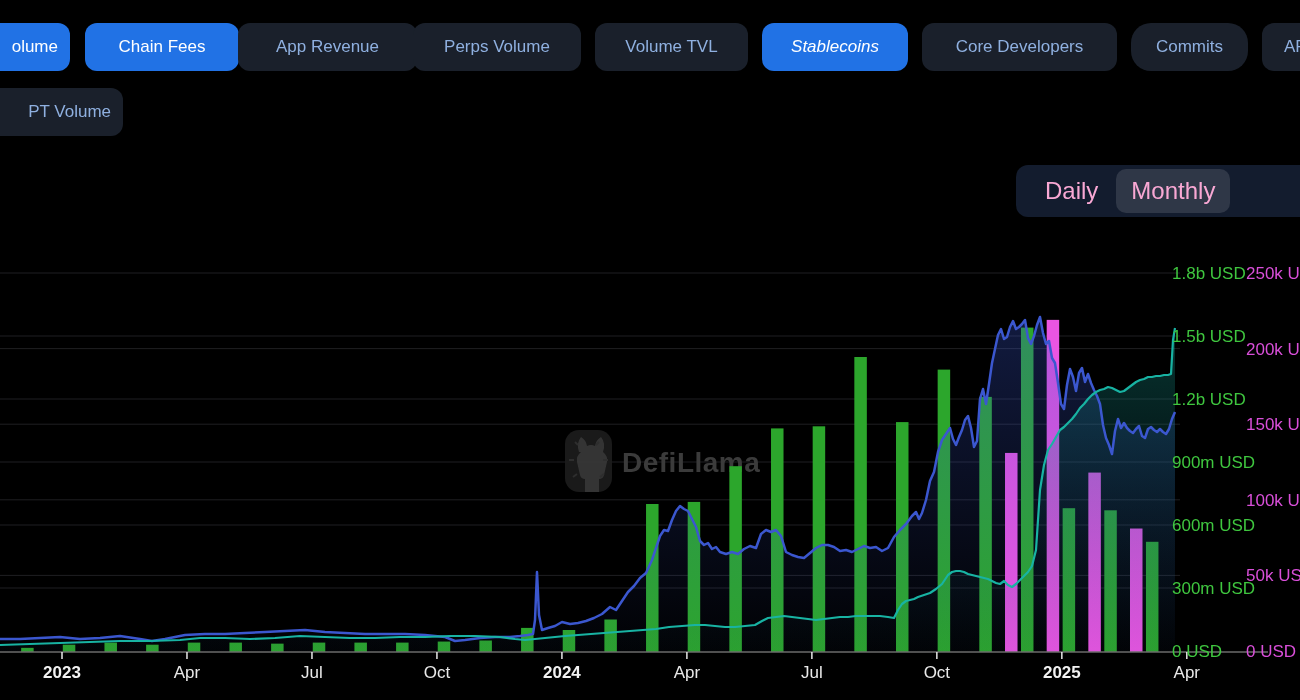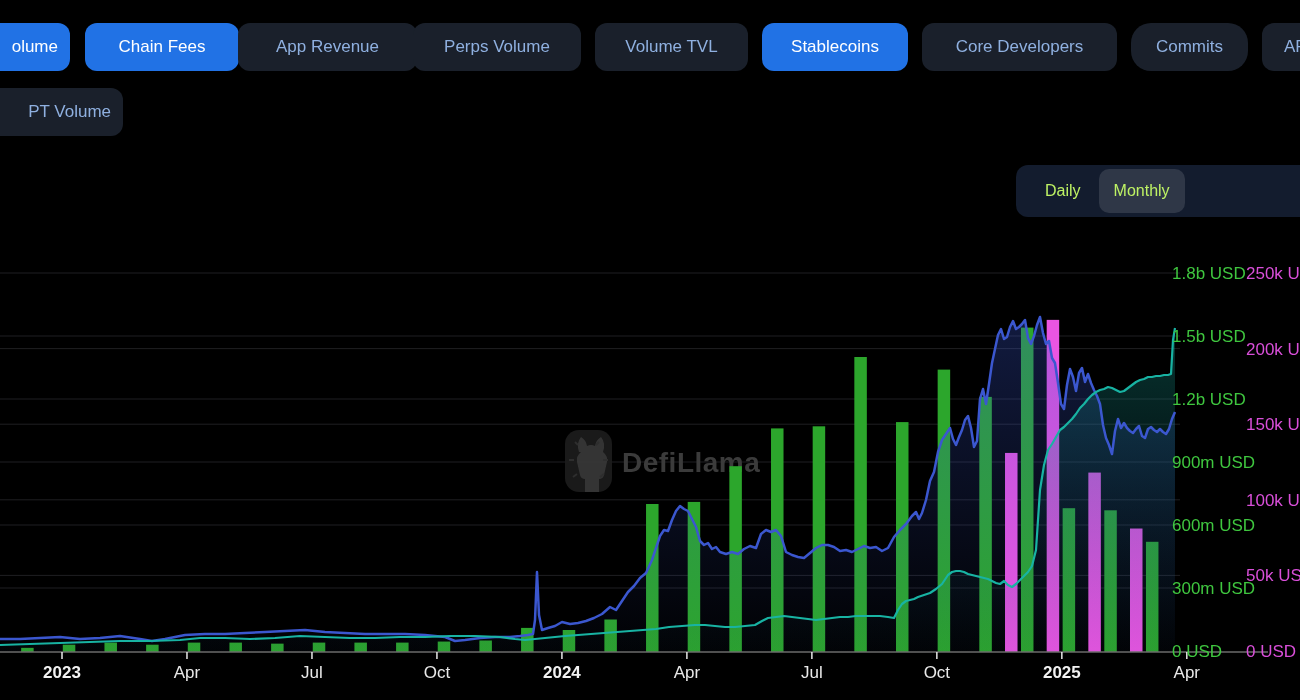--- a/index.html
+++ b/index.html
@@ -15,21 +15,21 @@
   }
   .tab.active{background:#2172e5;color:#ffffff;}
   .tab.cut-left{justify-content:flex-end;padding-right:12px;border-top-left-radius:0;border-bottom-left-radius:0;}
   .tab.cut-right{justify-content:flex-start;padding-left:22px;}
   
   .period-group{
     position:absolute;left:1016px;top:165px;width:320px;height:52px;background:#131c2e;
     border-radius:12px;display:flex;align-items:center;padding-left:14px;box-sizing:border-box;gap:3px;
   }
   .period-item{
-    height:44px;display:flex;align-items:center;padding:0 15px;color:#bef264;font-size:16px;
+    height:44px;display:flex;align-items:center;padding:0 15px;color:#f9a8d4;font-size:24px;
     border-radius:10px;cursor:pointer;user-select:none;
   }
   .period-item.selected{background:#2f3747;}
   #chart{position:absolute;left:0;top:0;width:1300px;height:700px;z-index:0;}
   #nav{position:absolute;left:0;top:0;width:1300px;height:240px;z-index:2;}
 </style>
 </head>
 <body>
 
 <div id="chart"><svg width="1300" height="700" viewBox="0 0 1300 700">
@@ -146,21 +146,21 @@
         <text x="1246" y="581.4" font-size="17" fill="#d94fd9" font-family="&quot;Liberation Sans&quot;,sans-serif">50k USD</text>
         <text x="1246" y="657" font-size="17" fill="#d94fd9" font-family="&quot;Liberation Sans&quot;,sans-serif">0 USD</text>
       </g>
     </svg></div>
 <div id="nav">
     <div class="tab active cut-left" style="left: -60px; width: 130px; top: 23px;">olume</div>
     <div class="tab active" style="left: 85px; width: 154px; top: 23px;">Chain Fees</div>
     <div class="tab" style="left: 238px; width: 179px; top: 23px;">App Revenue</div>
     <div class="tab" style="left: 413px; width: 168px; top: 23px;">Perps Volume</div>
     <div class="tab" style="left: 595px; width: 153px; top: 23px;">Volume TVL</div>
-    <div class="tab active" style="left: 762px; width: 146px; top: 23px;">Stablecoins</div>
+    <div class="tab active" style="left: 762px; width: 146px; top: 23px; font-style: italic;">Stablecoins</div>
     <div class="tab" style="left: 922px; width: 195px; top: 23px;">Core Developers</div>
     <div class="tab" style="left: 1131px; width: 117px; top: 23px; border-radius: 20px;">Commits</div>
     <div class="tab cut-right" style="left: 1262px; width: 130px; top: 23px;">AP</div>
     <div class="tab cut-left" style="left: -45px; width: 168px; top: 88px;">PT Volume</div>
     <div class="period-group">
       <div class="period-item">Daily</div>
       <div class="period-item selected">Monthly</div>
     </div>
   </div>
 

